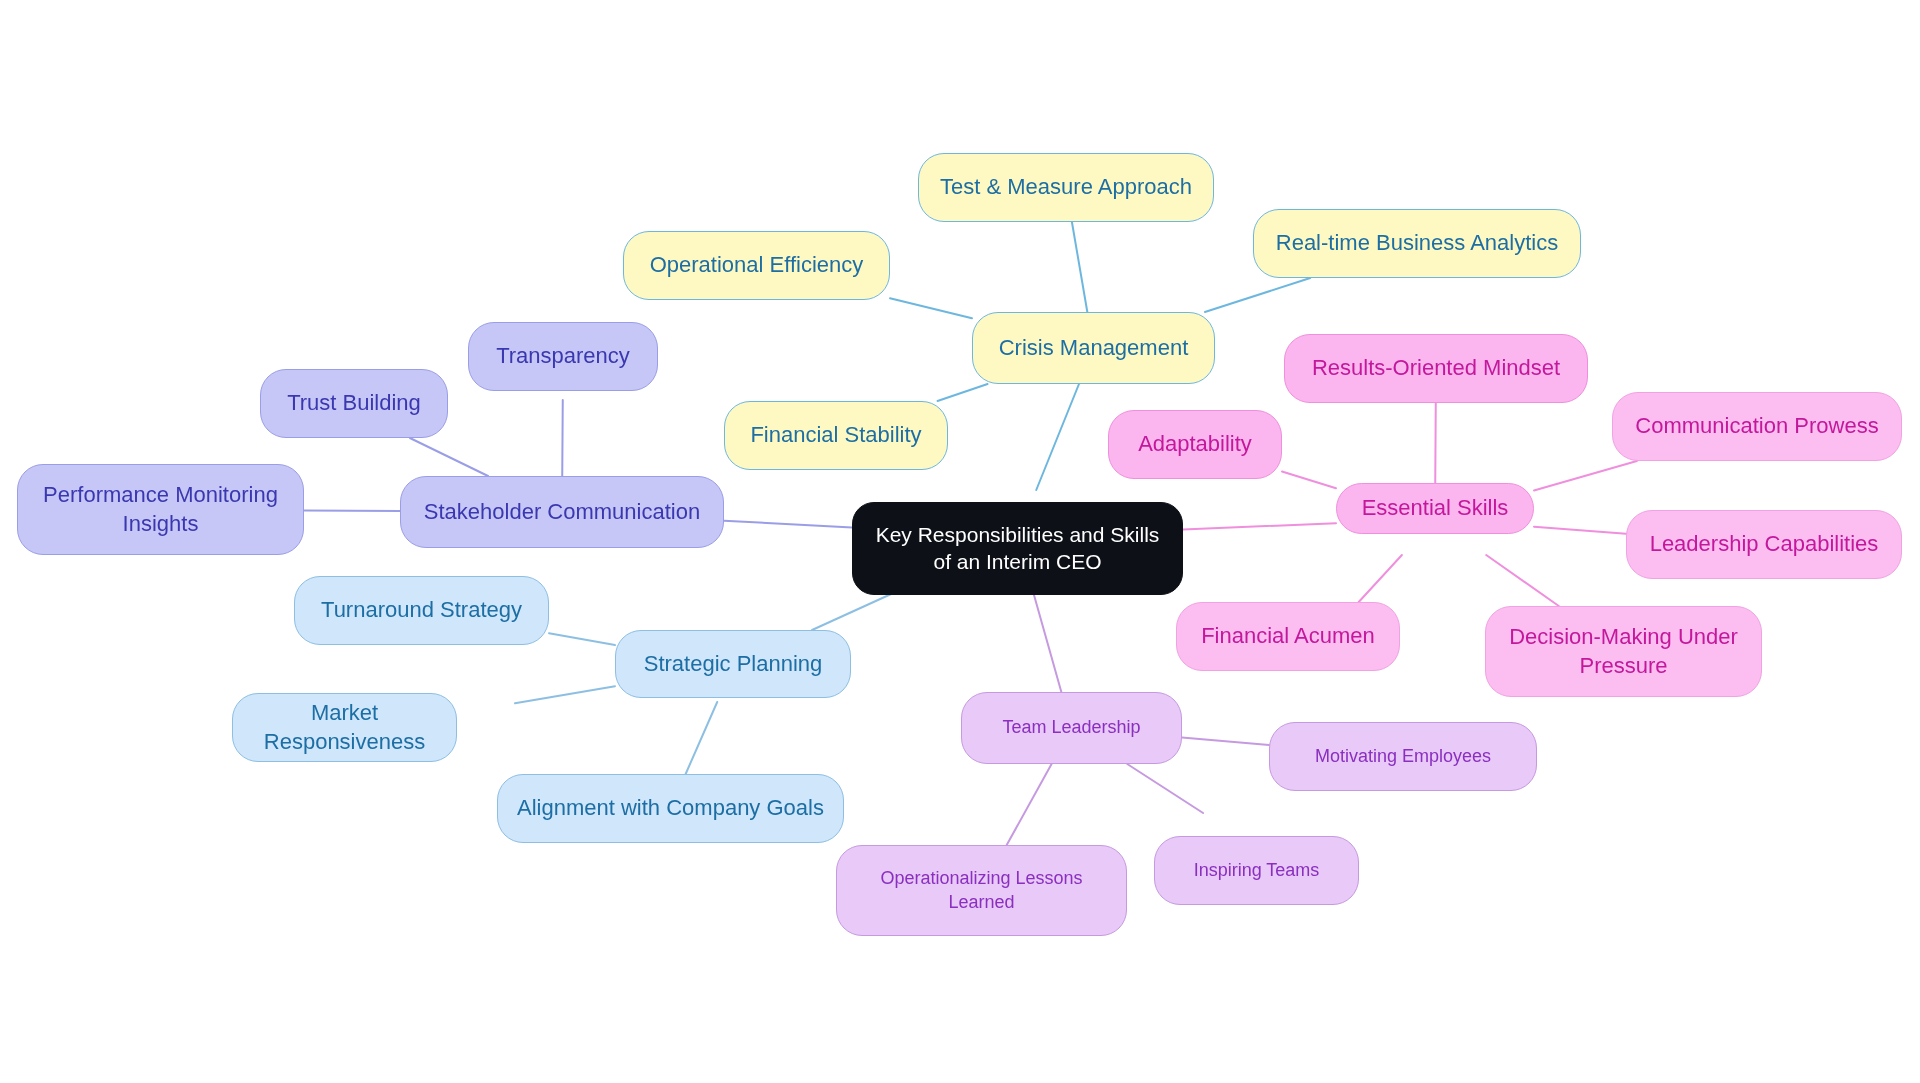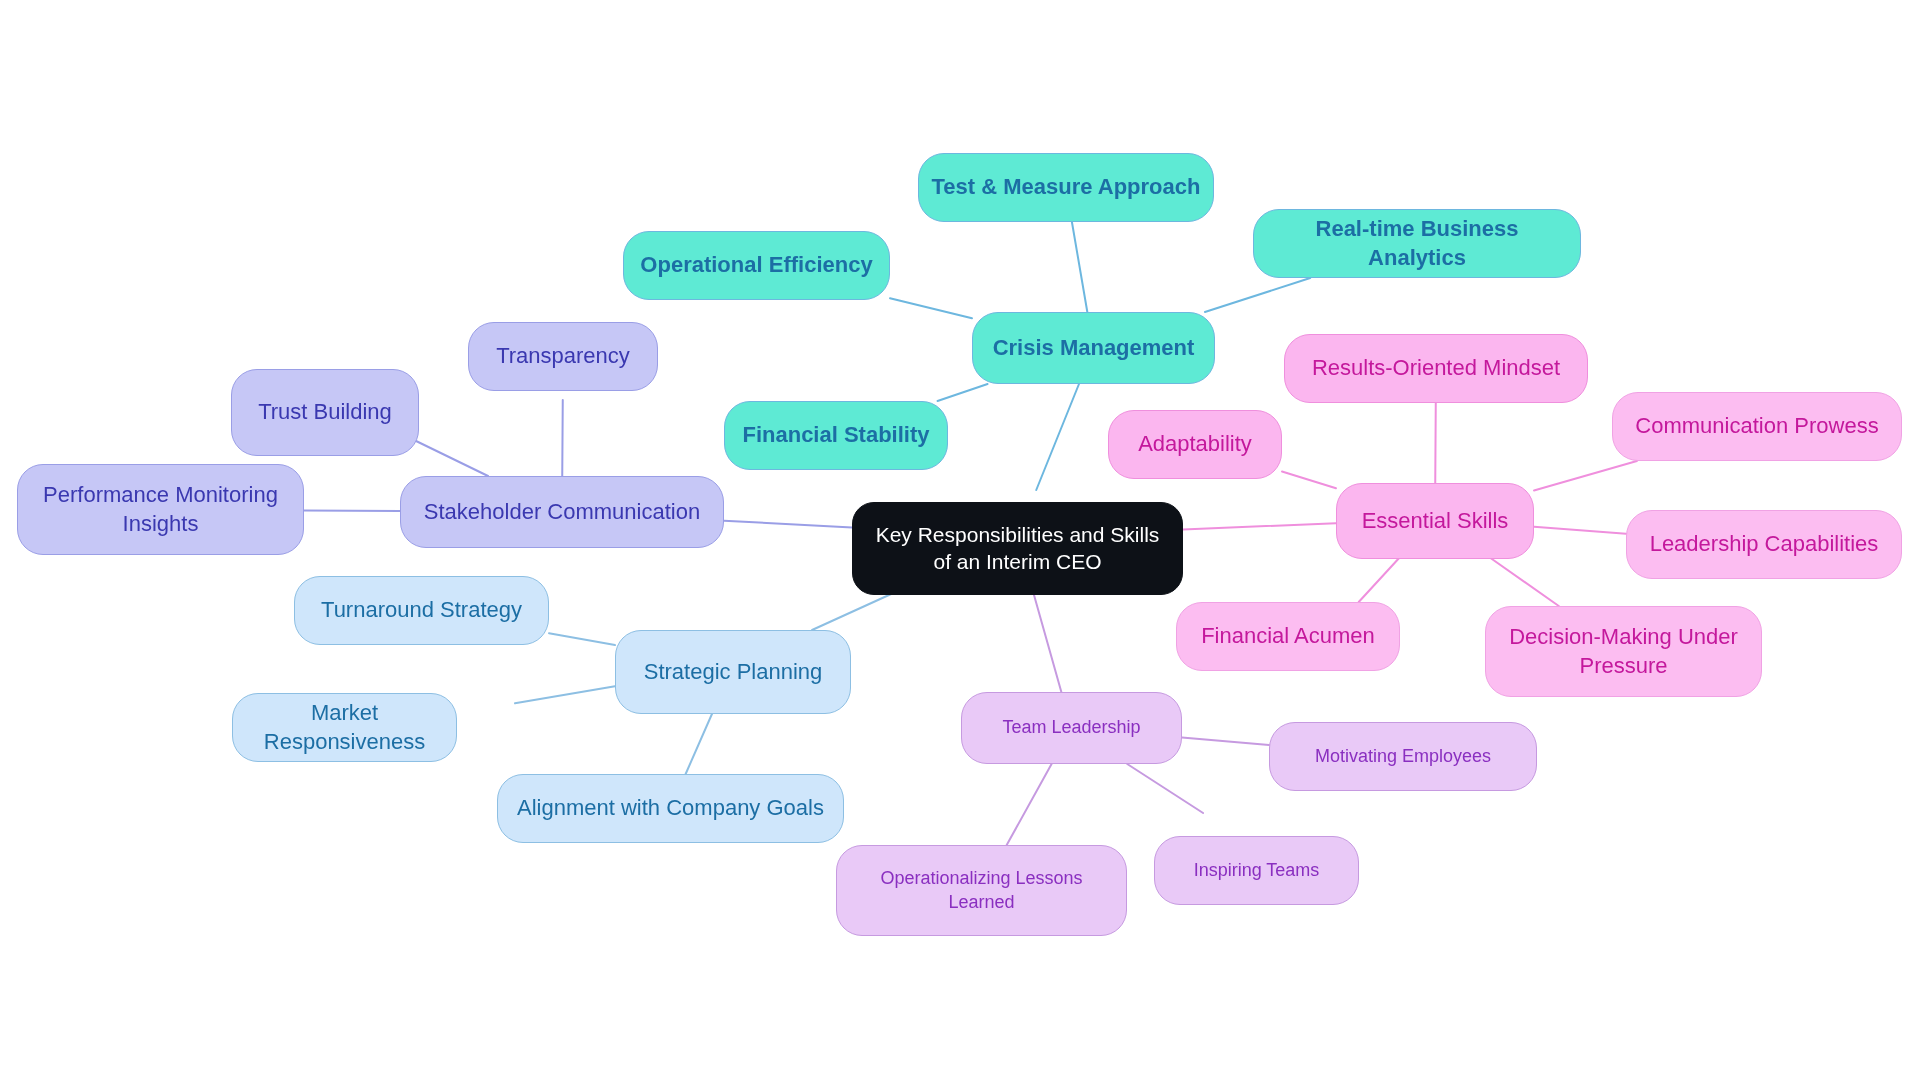--- a/index.html
+++ b/index.html
@@ -41,25 +41,24 @@
   }
   .node-root {
     background: #0d1117;
     border-color: #0d1117;
     color: #ffffff;
     font-size: 21px;
     border-radius: 22px;
     margin-top: 12px;
   }
   .c-blue {
-    background: #5eead4;
+    background: #fef9c3;
     border-color: #6db7df;
     color: #1c6ea4;
     font-size: 22px;
-    font-weight: bold;
   }
   .c-paleblue {
     background: #cfe6fb;
     border-color: #8dbfe3;
     color: #1c6ea4;
     font-size: 22px;
   }
   .c-lavender {
     background: #c6c7f6;
     border-color: #9a9ee6;
@@ -119,33 +118,33 @@
   <div id="nodes">
       <div class="node node-root" style="left: 852px; top: 490px; width: 331px; height: 93px;"><span>Key Responsibilities and Skills
 of an Interim CEO</span></div>
       <div class="node c-blue" style="left: 972px; top: 312px; width: 243px; height: 72px;"><span>Crisis Management</span></div>
       <div class="node c-blue" style="left: 918px; top: 153px; width: 296px; height: 69px;"><span>Test &amp; Measure Approach</span></div>
       <div class="node c-blue" style="left: 623px; top: 231px; width: 267px; height: 69px;"><span>Operational Efficiency</span></div>
       <div class="node c-blue" style="left: 1253px; top: 209px; width: 328px; height: 69px;"><span>Real-time Business Analytics</span></div>
       <div class="node c-blue" style="left: 724px; top: 401px; width: 224px; height: 69px;"><span>Financial Stability</span></div>
       <div class="node c-lavender" style="left: 400px; top: 476px; width: 324px; height: 72px;"><span>Stakeholder Communication</span></div>
       <div class="node c-lavender" style="left: 468px; top: 322px; width: 190px; height: 69px;"><span>Transparency</span></div>
-      <div class="node c-lavender" style="left: 231px; top: 369px; width: 188px; height: 87px;"><span>Trust Building</span></div>
+      <div class="node c-lavender" style="left: 260px; top: 369px; width: 188px; height: 69px;"><span>Trust Building</span></div>
       <div class="node c-lavender" style="left: 17px; top: 464px; width: 287px; height: 91px;"><span>Performance Monitoring
 Insights</span></div>
-      <div class="node c-paleblue" style="left: 615px; top: 630px; width: 236px; height: 84px;"><span>Strategic Planning</span></div>
+      <div class="node c-paleblue" style="left: 615px; top: 630px; width: 236px; height: 68px;"><span>Strategic Planning</span></div>
       <div class="node c-paleblue" style="left: 294px; top: 576px; width: 255px; height: 69px;"><span>Turnaround Strategy</span></div>
       <div class="node c-paleblue" style="left: 232px; top: 693px; width: 225px; height: 69px;"><span>Market Responsiveness</span></div>
       <div class="node c-paleblue" style="left: 497px; top: 774px; width: 347px; height: 69px;"><span>Alignment with Company Goals</span></div>
       <div class="node c-orchid" style="left: 961px; top: 692px; width: 221px; height: 72px;"><span>Team Leadership</span></div>
       <div class="node c-orchid" style="left: 1269px; top: 722px; width: 268px; height: 69px;"><span>Motivating Employees</span></div>
       <div class="node c-orchid" style="left: 1154px; top: 836px; width: 205px; height: 69px;"><span>Inspiring Teams</span></div>
       <div class="node c-orchid" style="left: 836px; top: 845px; width: 291px; height: 91px; justify-content: center;"><span>Operationalizing Lessons
 Learned</span></div>
-      <div class="node c-pink" style="left: 1336px; top: 483px; width: 198px; height: 76px;"><span>Essential Skills</span></div>
+      <div class="node c-pink" style="left: 1336px; top: 483px; width: 198px; height: 51px;"><span>Essential Skills</span></div>
       <div class="node c-pink" style="left: 1284px; top: 334px; width: 304px; height: 69px;"><span>Results-Oriented Mindset</span></div>
       <div class="node c-pink" style="left: 1108px; top: 410px; width: 174px; height: 69px;"><span>Adaptability</span></div>
       <div class="node c-pinklight" style="left: 1612px; top: 392px; width: 290px; height: 69px;"><span>Communication Prowess</span></div>
       <div class="node c-pinklight" style="left: 1626px; top: 510px; width: 276px; height: 69px;"><span>Leadership Capabilities</span></div>
       <div class="node c-pinklight" style="left: 1176px; top: 602px; width: 224px; height: 69px;"><span>Financial Acumen</span></div>
       <div class="node c-pinklight" style="left: 1485px; top: 606px; width: 277px; height: 91px;"><span>Decision-Making Under
 Pressure</span></div>
     </div>
 </div>
 

